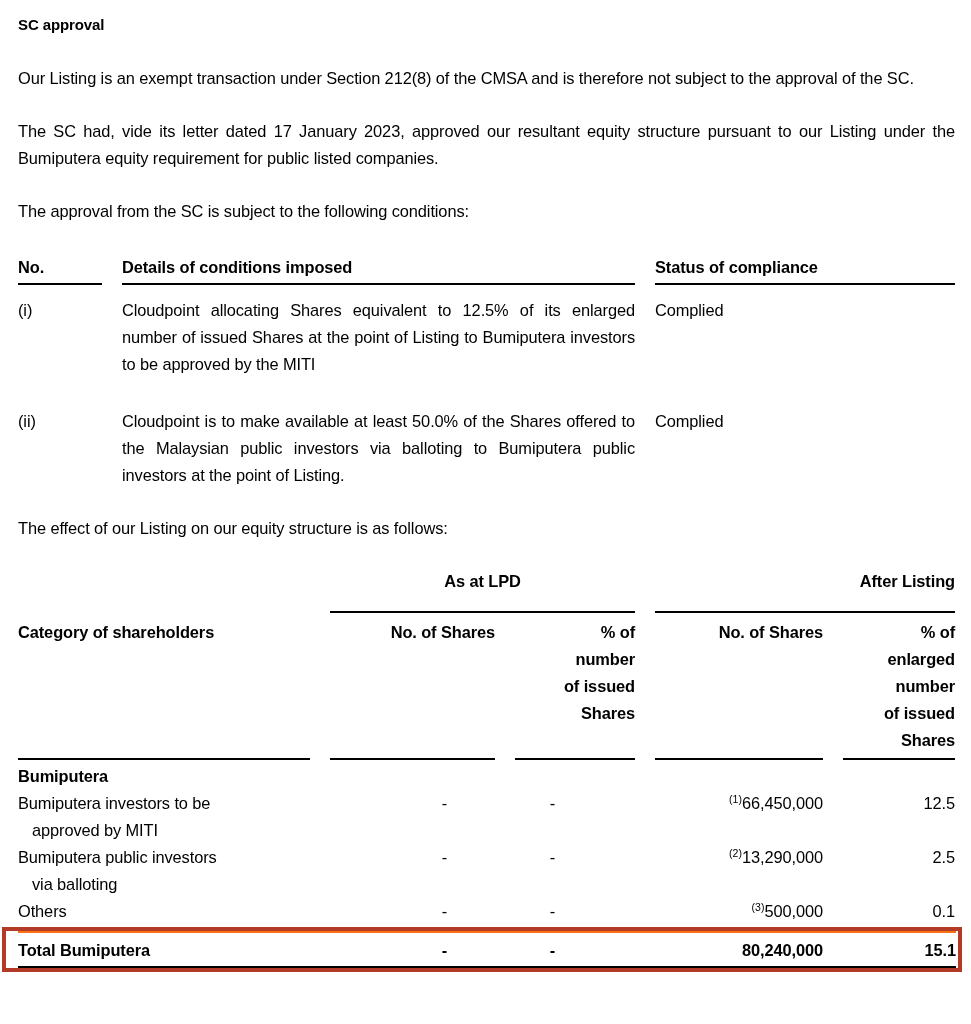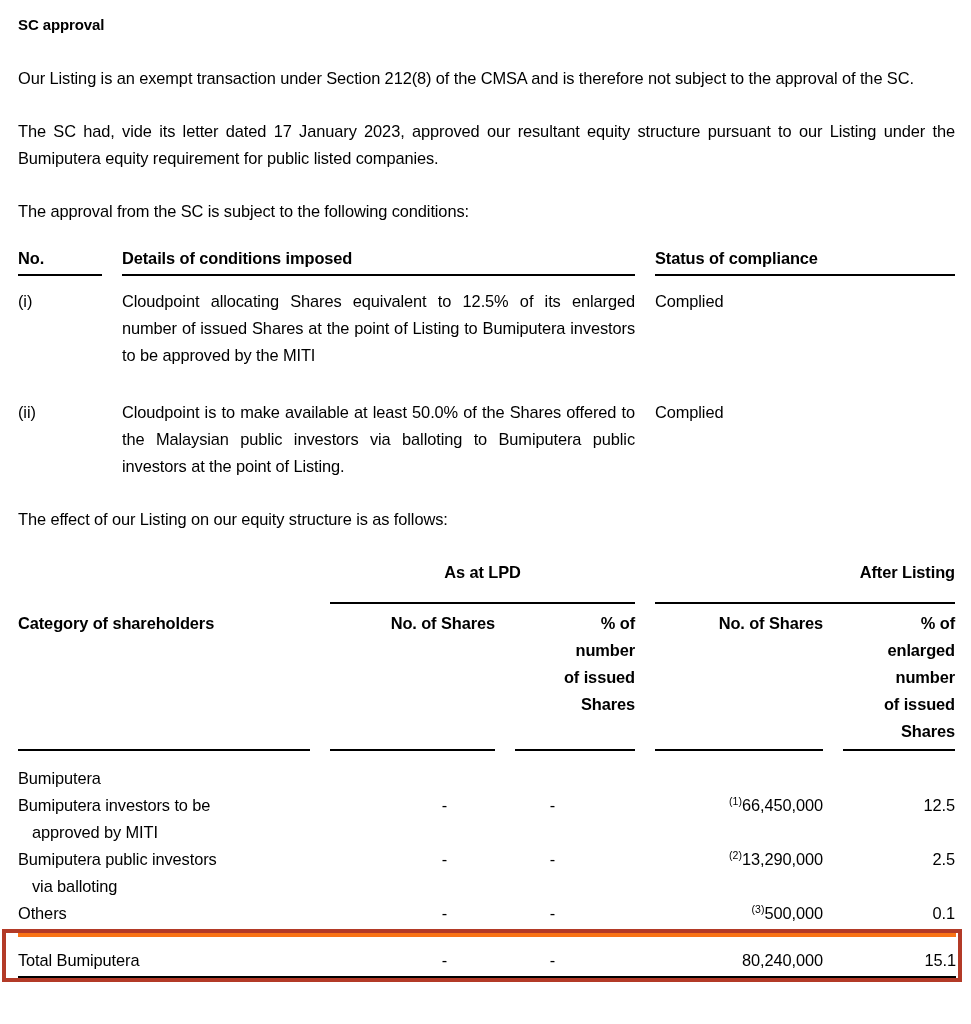--- a/index.html
+++ b/index.html
@@ -16,21 +16,21 @@
   }
   .heading {
     font-weight: 700;
     font-size: 15px;
     margin-bottom: 27px;
   }
   .para {
     text-align: justify;
     margin-bottom: 26px;
   }
-  .para.last-gap { margin-bottom: 20px; }
+  .para.last-gap { margin-bottom: 29px; }
 
   
   .cond-grid {
     display: grid;
     grid-template-columns: 84px 513px 1fr;
     column-gap: 20px;
   }
   .cond-head { margin-bottom: 12px; }
   .cond-head > div {
     font-weight: 700;
@@ -71,40 +71,40 @@
     padding-bottom: 4px;
     padding-top: 6px;
   }
   .eq-col-head .num { text-align: right; }
   .prewrap { white-space: pre-line; }
 
   .eq-row { align-items: start; margin-top: 0; }
   .eq-row > div.num { text-align: right; }
   .eq-row .dash2 { padding-right: 48px; }
   .eq-row .dash3 { padding-right: 80px; }
-  .section-label { font-weight: 400; margin-top: 14px; }
+  .section-label { font-weight: 700; margin-top: 3px; }
   .cat-line2 { margin-left: 14px; }
   sup.note {
     font-size: 10.5px;
     vertical-align: super;
     line-height: 0;
     letter-spacing: 0;
   }
 
   
   .total-highlight {
     border: 4px solid #b33a27;
     margin: 2px -7px 0 -16px;
     padding: 0 2px 0 12px;
   }
   .total-row {
-    border-top: 4px solid #f97316;
-    border-bottom: 2px solid #000;
-    font-weight: 400;
-    padding: 10px 0 2px 0;
+    border-top: 2px solid #f97316;
+    border-bottom: 2px solid #000;
+    font-weight: 700;
+    padding: 4px 0 2px 0;
   }
 </style>
 </head>
 <body>
 
 <div class="heading">SC approval</div>
 
 <p class="para">Our Listing is an exempt transaction under Section 212(8) of the CMSA and is therefore not subject to the approval of the SC.</p>
 
 <p class="para">The SC had, vide its letter dated 17 January 2023, approved our resultant equity structure pursuant to our Listing under the Bumiputera equity requirement for public listed companies.</p>

